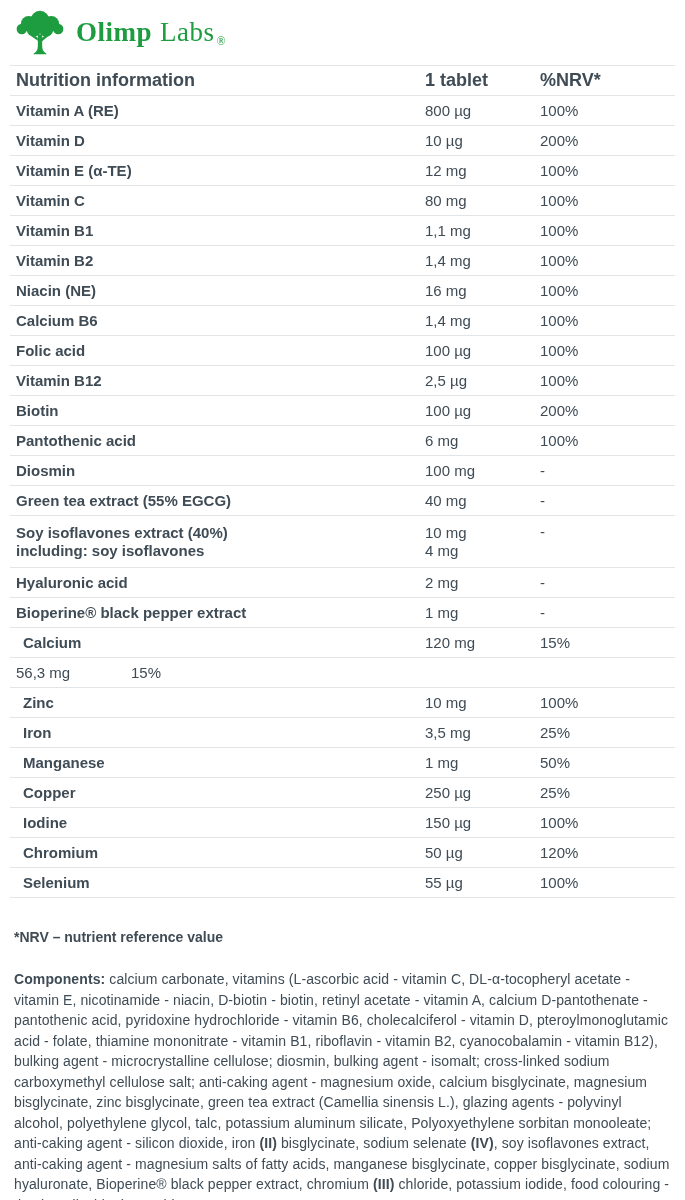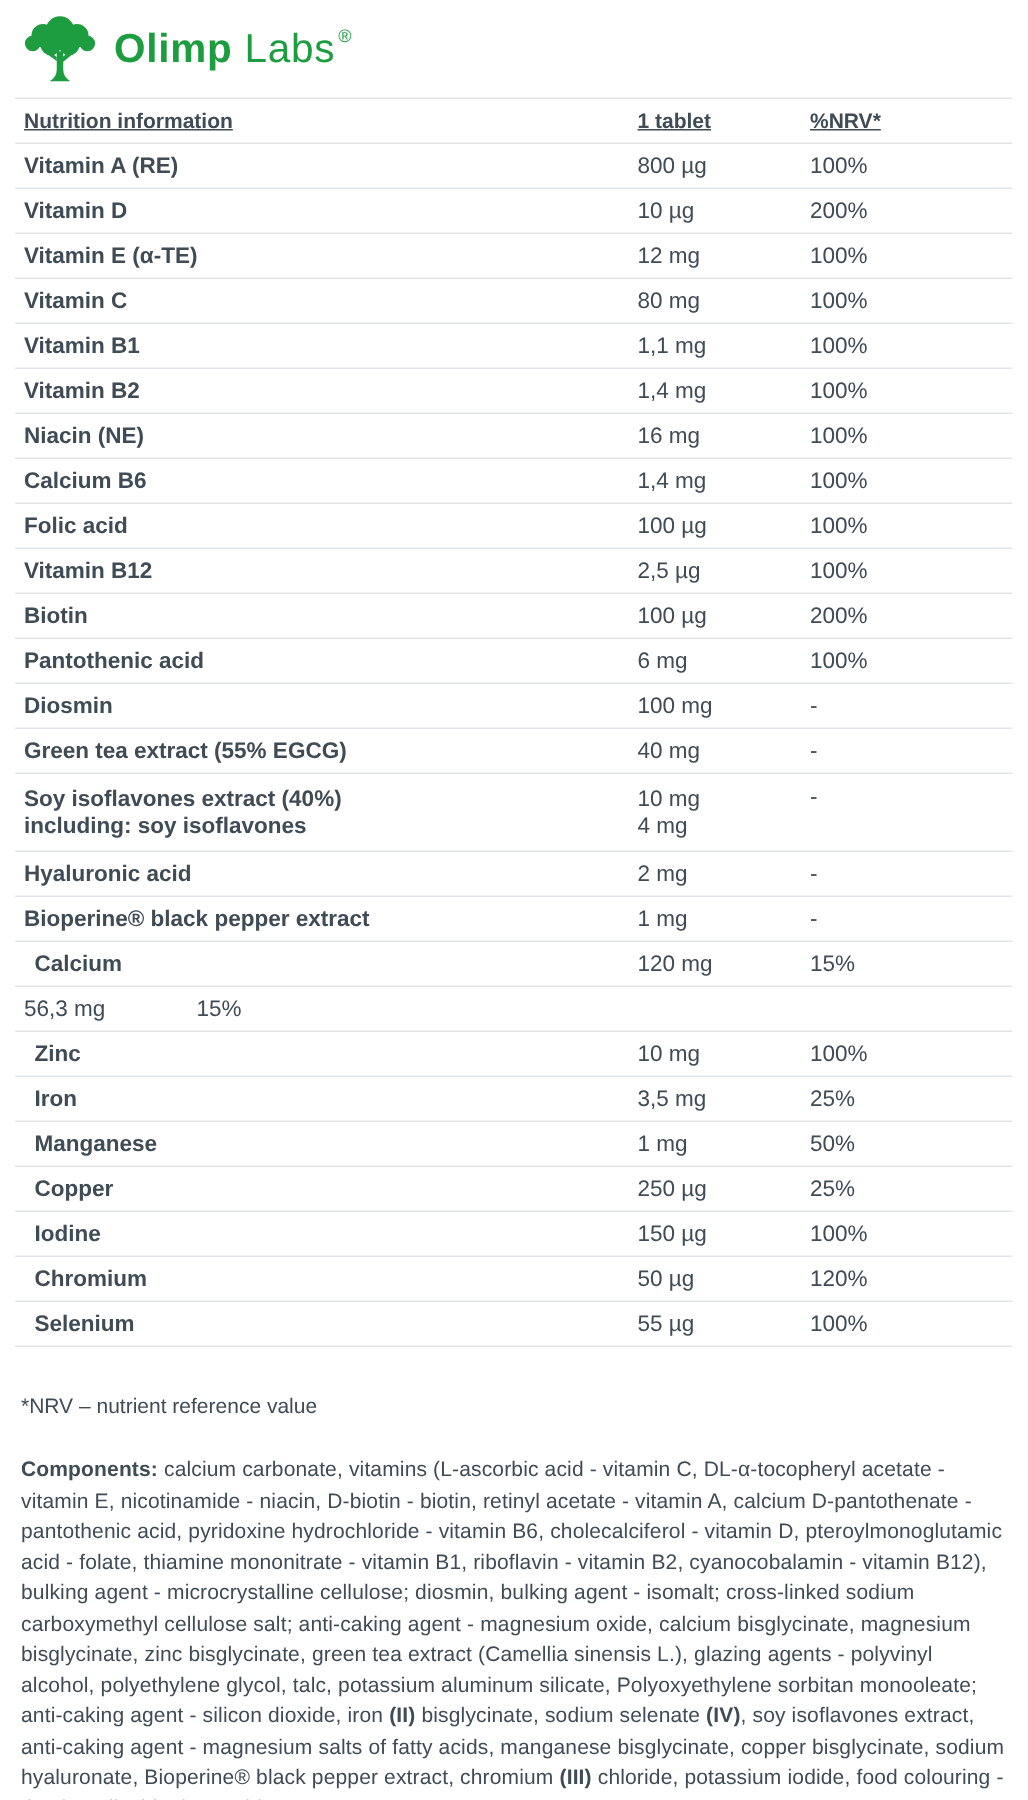--- a/index.html
+++ b/index.html
@@ -14,45 +14,45 @@
     background: #ffffff;
     font-family: "Liberation Sans", sans-serif;
     color: var(--text);
   }
   .page { width: 685px; height: 1200px; overflow: hidden; background: #fff; }
 
   
   .logo { display: flex; align-items: center; padding: 8px 0 0 14px; height: 56px; }
   .tree { width: 52px; height: 47px; display: inline-block; }
   .tree svg { width: 100%; height: 100%; }
-  .logo-text { margin-left: 10px; font-size: 27px; color: var(--green); display: flex; align-items: flex-start; line-height: 30px; }
+  .logo-text { margin-left: 10px; font-size: 27px; color: var(--green); display: flex; align-items: flex-end; line-height: 30px; font-family: Liberation Serif, serif; }
   .lb { font-weight: bold; letter-spacing: 0.5px; }
   .ll { font-weight: normal; margin-left: 8px; letter-spacing: 0.5px; }
   .lr { font-size: 12px; line-height: 12px; margin: 1px 0 0 2px; font-weight: normal; }
 
   
   .ntable { margin: 9px 10px 0 10px; border-top: 1px solid var(--line); }
   .trow {
     display: flex; align-items: center;
     border-bottom: 1px solid var(--line);
     padding: 7px 0 7px 6px;
     font-size: 15px; line-height: 15px;
     min-height: 30px;
   }
   .trow.tall { align-items: flex-start; padding-top: 8px; padding-bottom: 7px; }
   .trow.tall .c1 div, .trow.tall .c2 div { line-height: 18px; }
   .c1 { width: 409px; font-weight: bold; }
   .trow.indent .c1 { padding-left: 7px; }
   .c2 { width: 115px; font-weight: normal; }
   .c3 { flex: 1; font-weight: normal; }
-  .thead { font-size: 14px; text-decoration: underline; }
+  .thead { font-size: 18px; }
   .thead .c2, .thead .c3 { font-weight: bold; }
 
   
-  .footnote { margin: 31px 14px 0 14px; font-size: 14px; line-height: 17px; }
+  .footnote { margin: 31px 14px 0 14px; font-size: 14px; line-height: 17px; font-weight: bold; }
   .components { margin: 23px 12px 0 14px; width: 660px; font-size: 14px; line-height: 20.5px; letter-spacing: 0.1px; }
   .components b { font-weight: bold; }
 </style>
 </head>
 <body>
 
 <div class="page">
 
   <header class="logo">
     <span class="tree">

